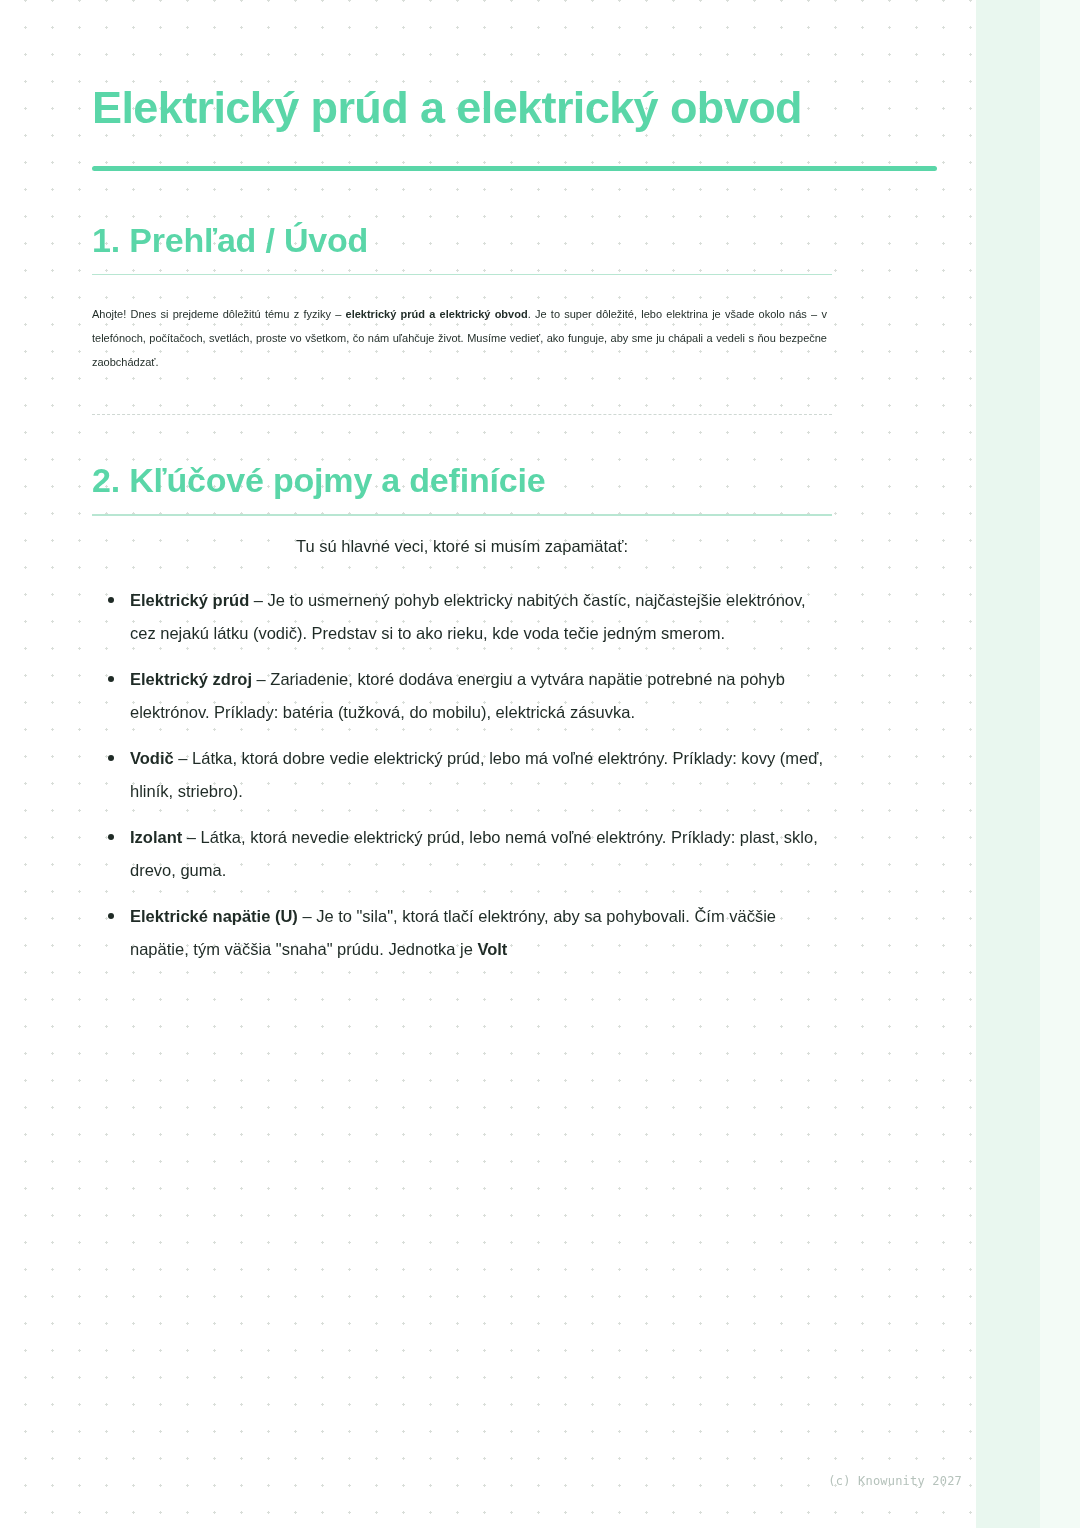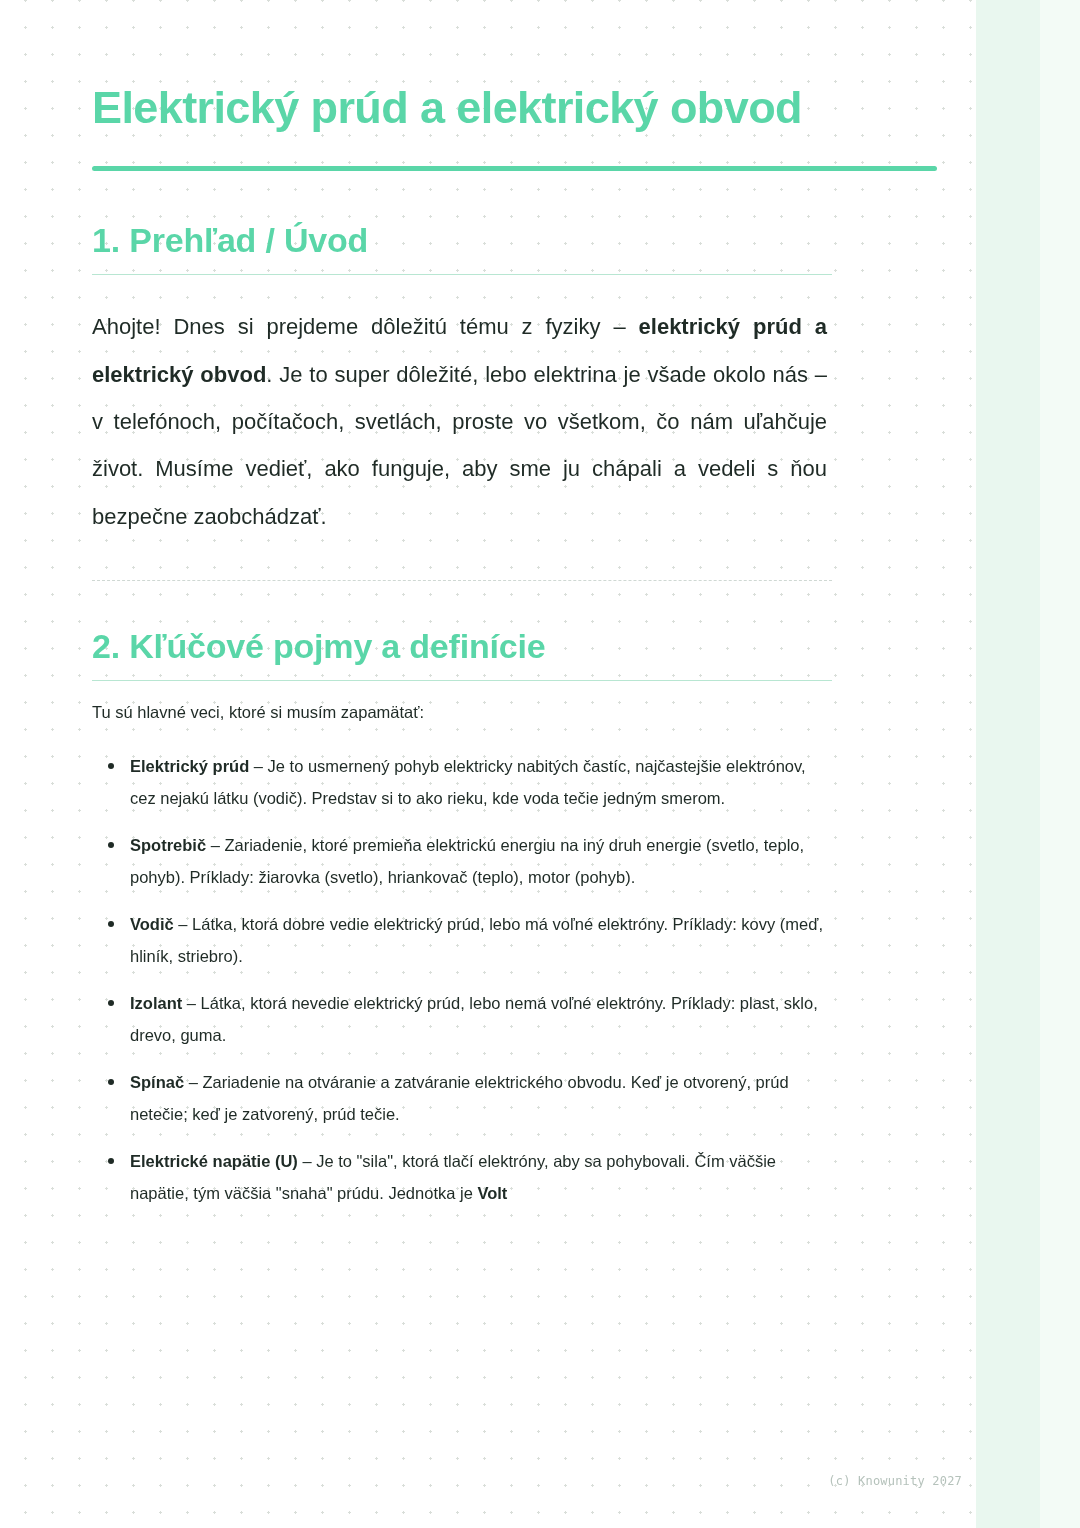--- a/index.html
+++ b/index.html
@@ -87,40 +87,41 @@
   .section-rule {
     height: 1.5px;
     background: #b8e6d2;
     width: 740px;
     margin-top: 14px;
   }
 
   .section-1 { margin-top: 50px; }
   .para {
     margin-top: 28px;
-    font-size: 22px;
+    font-size: 11px;
     line-height: 2.15;
     color: #1f2b26;
     text-align: justify;
     width: 735px;
   }
   .para b { font-weight: bold; }
 
   .divider-dotted {
     margin-top: 40px;
     width: 740px;
     border-top: 1.5px dashed #cfd8d3;
   }
 
   .section-2 { margin-top: 46px; }
 
   .lead {
     font-size: 16.5px;
     line-height: 1.8;
     color: #1f2b26;
+    text-align: center;
   }
 
   ul.terms {
     margin: 22px 0 0 0;
     padding-left: 34px;
     list-style: none;
   }
   ul.terms li {
     position: relative;
     font-size: 16.5px;
@@ -172,24 +173,23 @@
     </div>
 
     <div class="divider-dotted"></div>
 
     <div class="section-2">
       <h2 class="section-title">2. Kľúčové pojmy a definície</h2>
       <div class="section-rule"></div>
       <p class="lead">Tu sú hlavné veci, ktoré si musím zapamätať:</p>
       <ul class="terms">
           <li><b>Elektrický prúd</b> – Je to usmernený pohyb elektricky nabitých častíc, najčastejšie elektrónov, cez nejakú látku (vodič). Predstav si to ako rieku, kde voda tečie jedným smerom.</li>
-          <li><b>Spotrebič</b> – Zariadenie, ktoré premieňa elektrickú energiu na iný druh energie (svetlo, teplo, pohyb). Príklady: žiarovka (svetlo), hriankovač (teplo), motor (pohyb).</li>
+          <li><b>Elektrický zdroj</b> – Zariadenie, ktoré dodáva energiu a vytvára napätie potrebné na pohyb elektrónov. Príklady: batéria (tužková, do mobilu), elektrická zásuvka.</li>
           <li><b>Vodič</b> – Látka, ktorá dobre vedie elektrický prúd, lebo má voľné elektróny. Príklady: kovy (meď, hliník, striebro).</li>
           <li><b>Izolant</b> – Látka, ktorá nevedie elektrický prúd, lebo nemá voľné elektróny. Príklady: plast, sklo, drevo, guma.</li>
-          <li><b>Spínač</b> – Zariadenie na otváranie a zatváranie elektrického obvodu. Keď je otvorený, prúd netečie; keď je zatvorený, prúd tečie.</li>
           <li><b>Elektrické napätie (U)</b> – Je to "sila", ktorá tlačí elektróny, aby sa pohybovali. Čím väčšie napätie, tým väčšia "snaha" prúdu. Jednotka je <b>Volt</b></li>
         </ul>
     </div>
 
   </div>
 
   <div class="watermark">(c) Knowunity 2027</div>
 </div>
 
 </body></html>

